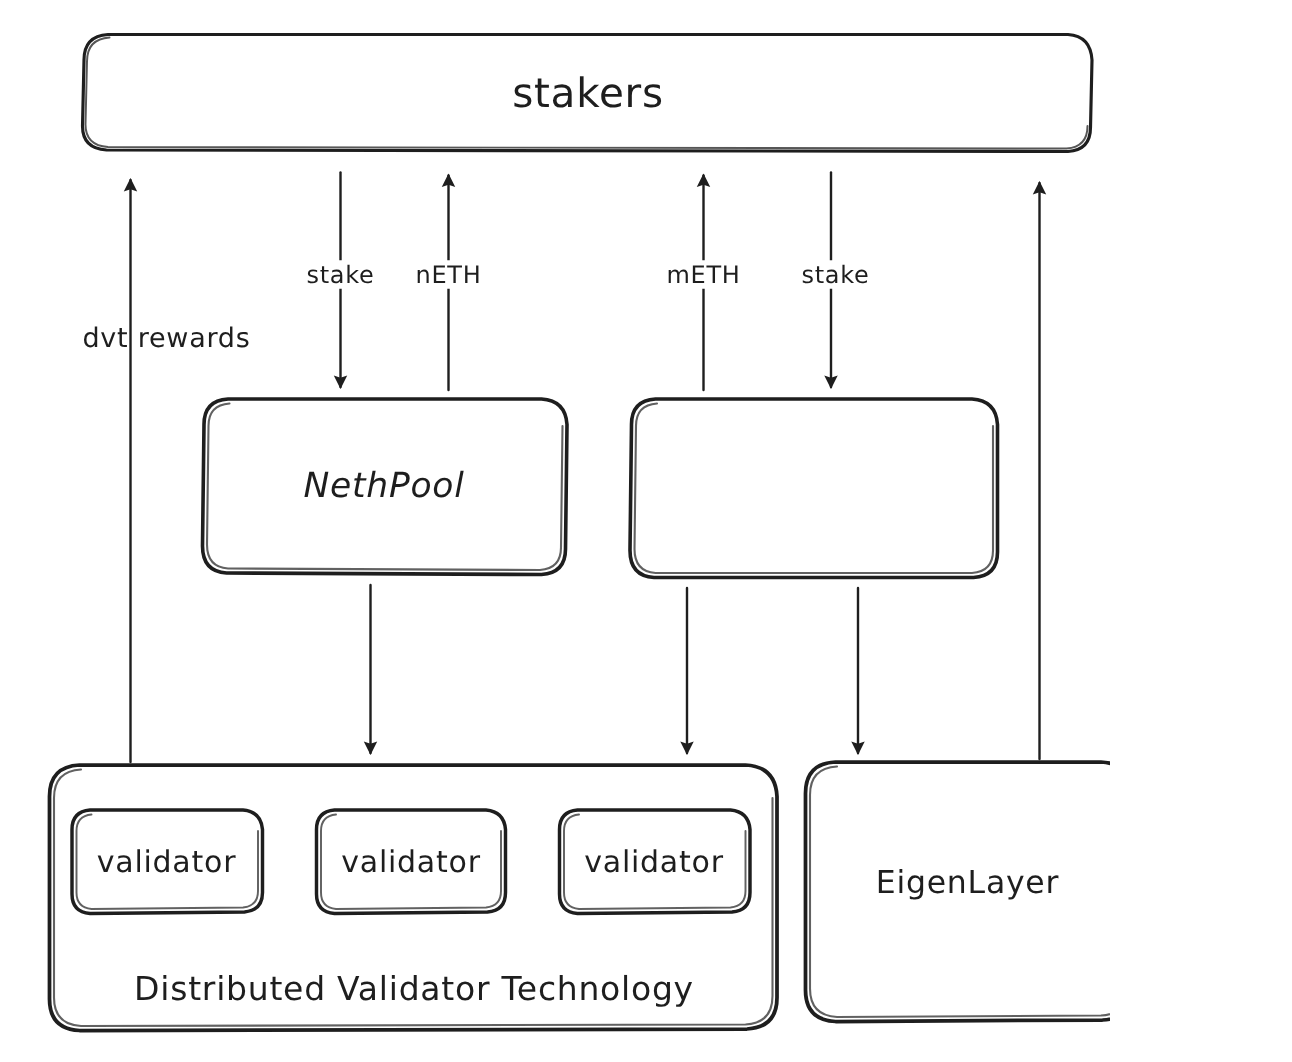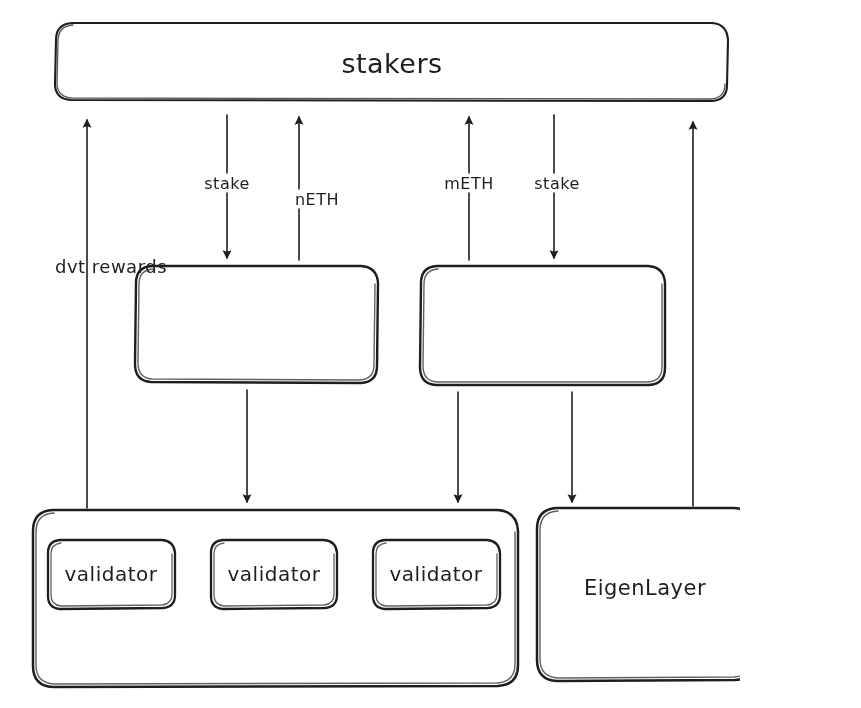--- a/index.html
+++ b/index.html
@@ -116,35 +116,37 @@
 
     <line x1="247" y1="390" x2="247" y2="502" stroke="#1e1e1e" stroke-width="1.6" stroke-linecap="round" marker-end="url(#arrowhead)"></line>
 
     <line x1="458" y1="392" x2="458" y2="502" stroke="#1e1e1e" stroke-width="1.6" stroke-linecap="round" marker-end="url(#arrowhead)"></line>
 
     <line x1="572" y1="392" x2="572" y2="502" stroke="#1e1e1e" stroke-width="1.6" stroke-linecap="round" marker-end="url(#arrowhead)"></line>
   </svg>
 
   <div class="node-label lbl-stakers" style="left:392px; top:63px;">stakers</div>
 
+  <div class="node-label lbl-pool" style="left:256px; top:324px;">NethPool</div>
 
 
   <div class="node-label lbl-validator" style="left:111px; top:574px;">validator</div>
 
   <div class="node-label lbl-validator" style="left:274px; top:574px;">validator</div>
 
   <div class="node-label lbl-validator" style="left:436px; top:574px;">validator</div>
 
+  <div class="node-label lbl-dvt" style="left:276px; top:660px;">Distributed Validator Technology</div>
 
   <div class="node-label lbl-eigen" style="left:645px; top:588px;">EigenLayer</div>
 
-  <div class="edge-label lbl-edge-long" style="left:111px; top:226px;margin-top:40px;">dvt rewards</div>
+  <div class="edge-label lbl-edge-long" style="left:111px; top:226px;">dvt rewards</div>
 
   <div class="edge-label lbl-edge" style="left:227px; top:183px;">stake</div>
 
-  <div class="edge-label lbl-edge" style="left:299px; top:199px;margin-left:18px;">nETH</div>
+  <div class="edge-label lbl-edge" style="left:299px; top:183px;">nETH</div>
 
   <div class="edge-label lbl-edge" style="left:469px; top:183px;">mETH</div>
 
   <div class="edge-label lbl-edge" style="left:557px; top:183px;">stake</div>
 
 
 </div>
 
 </body></html>

